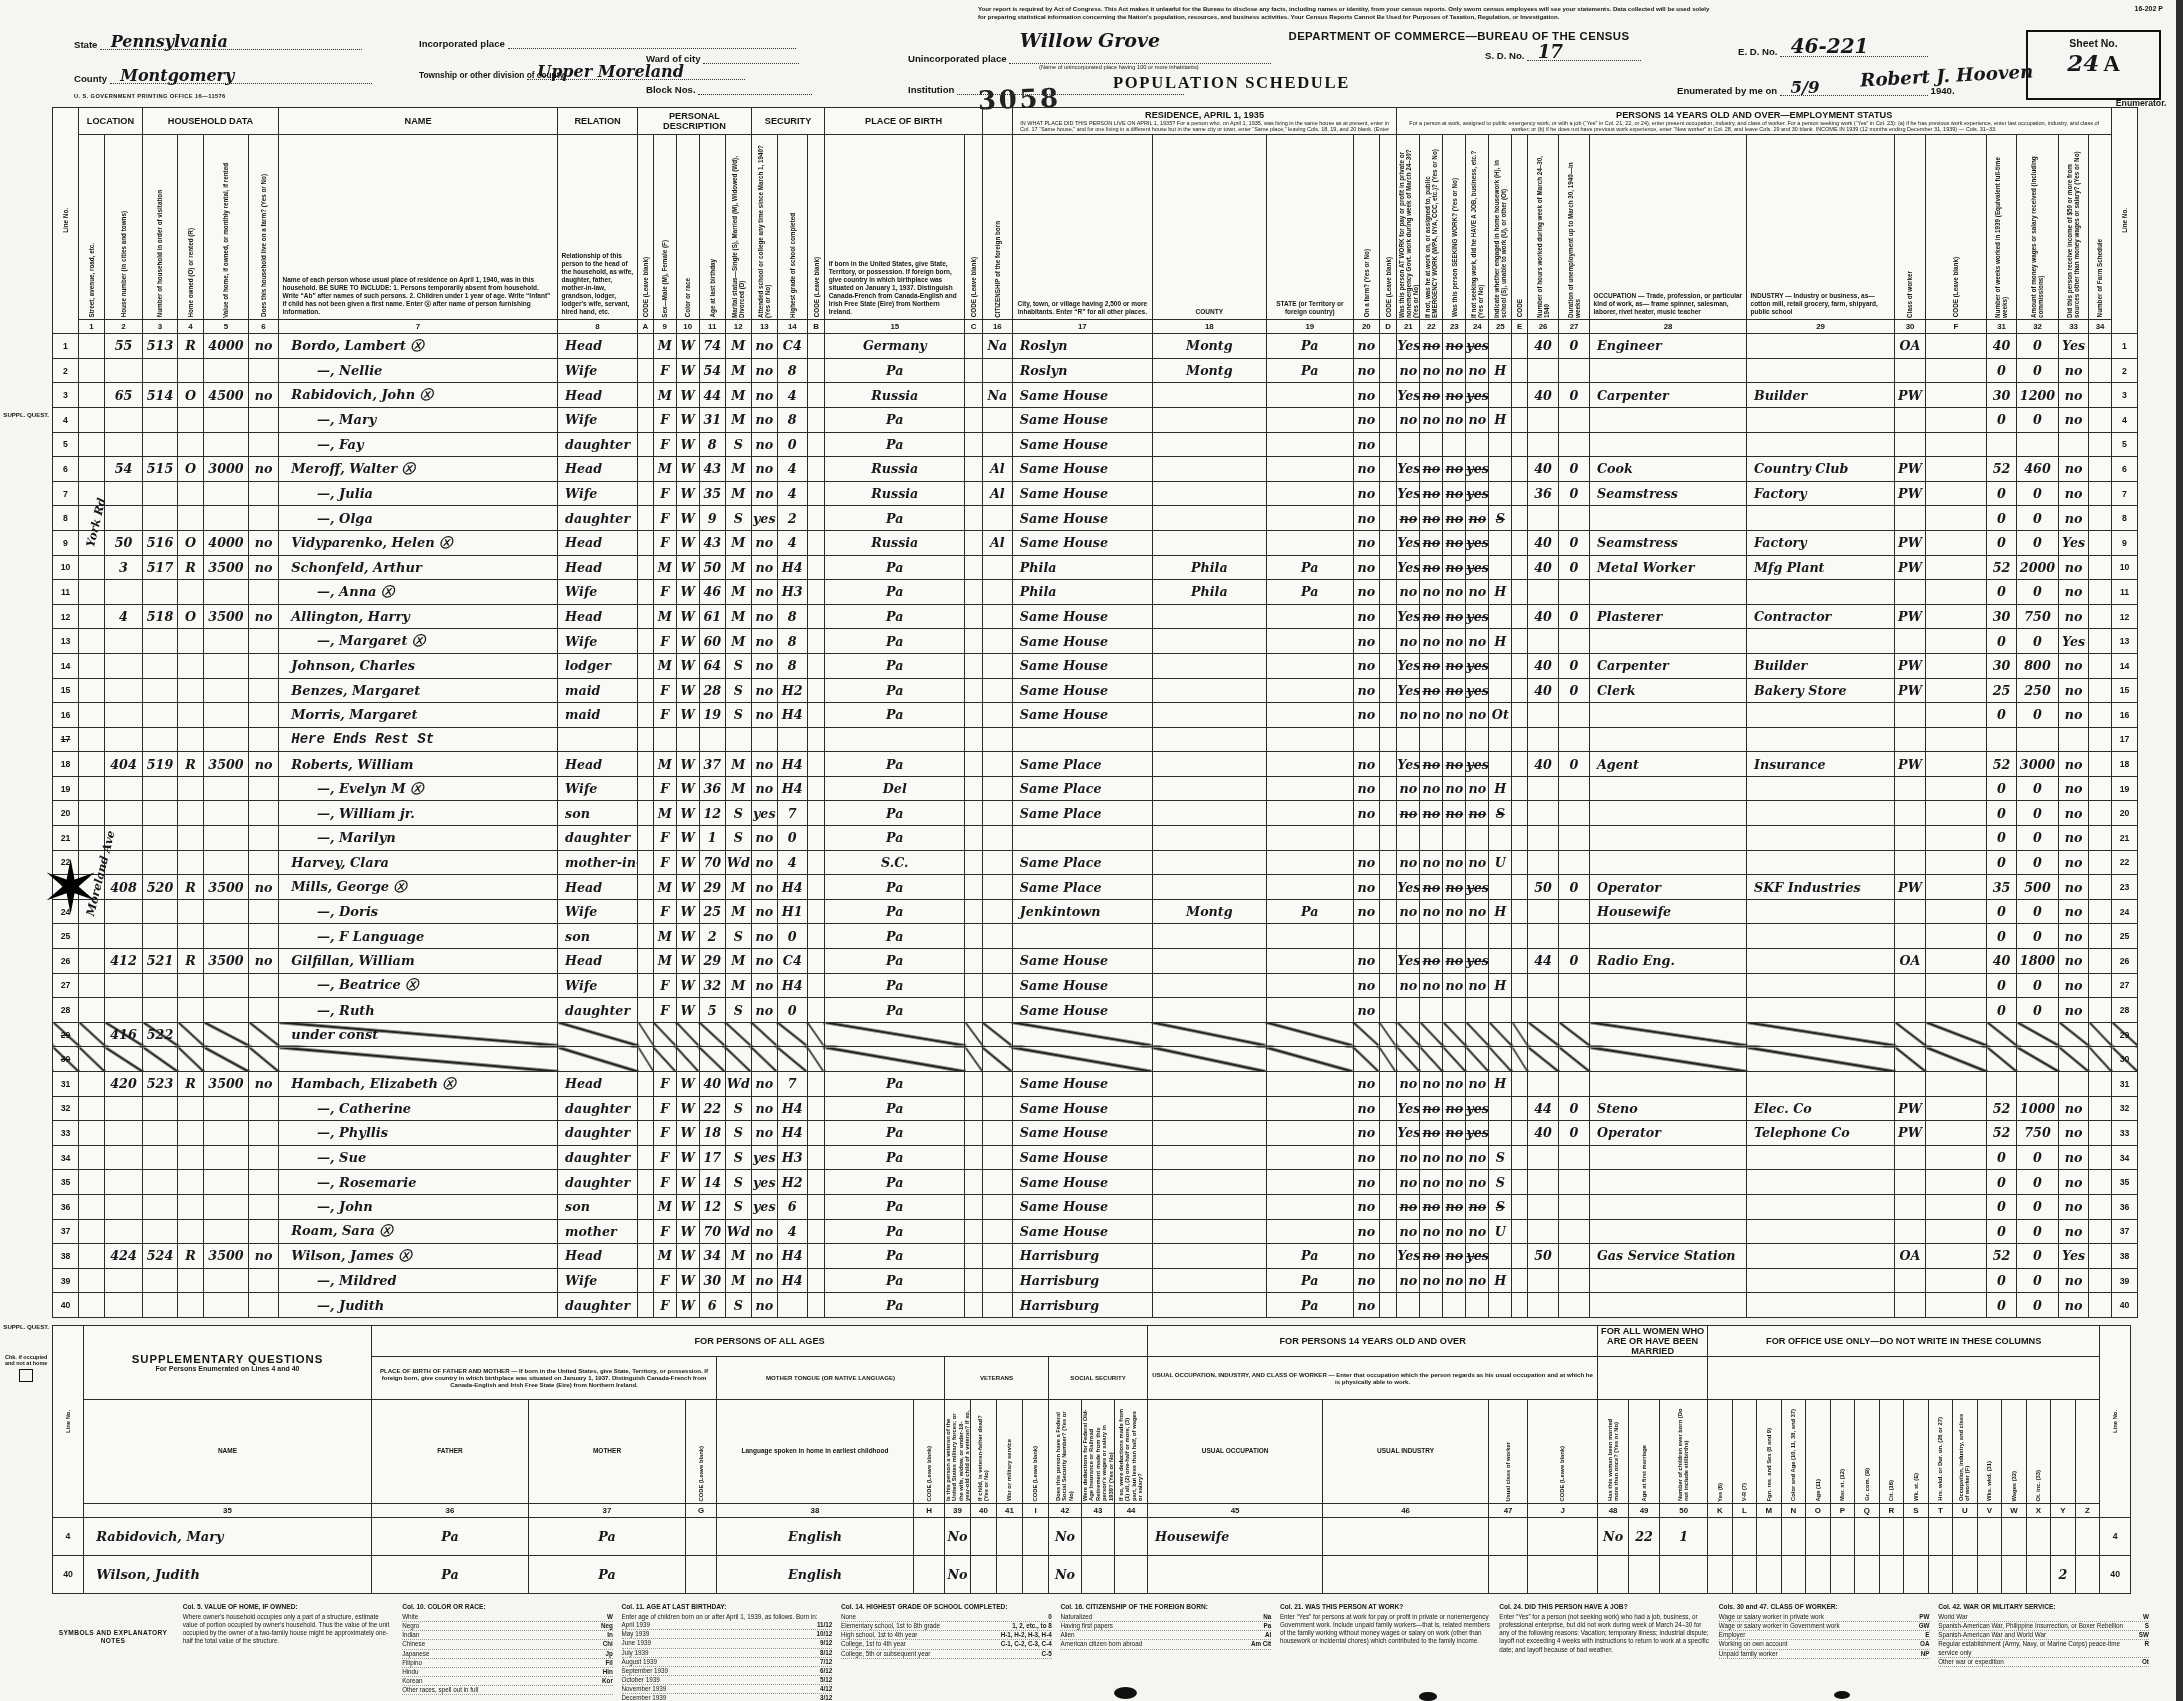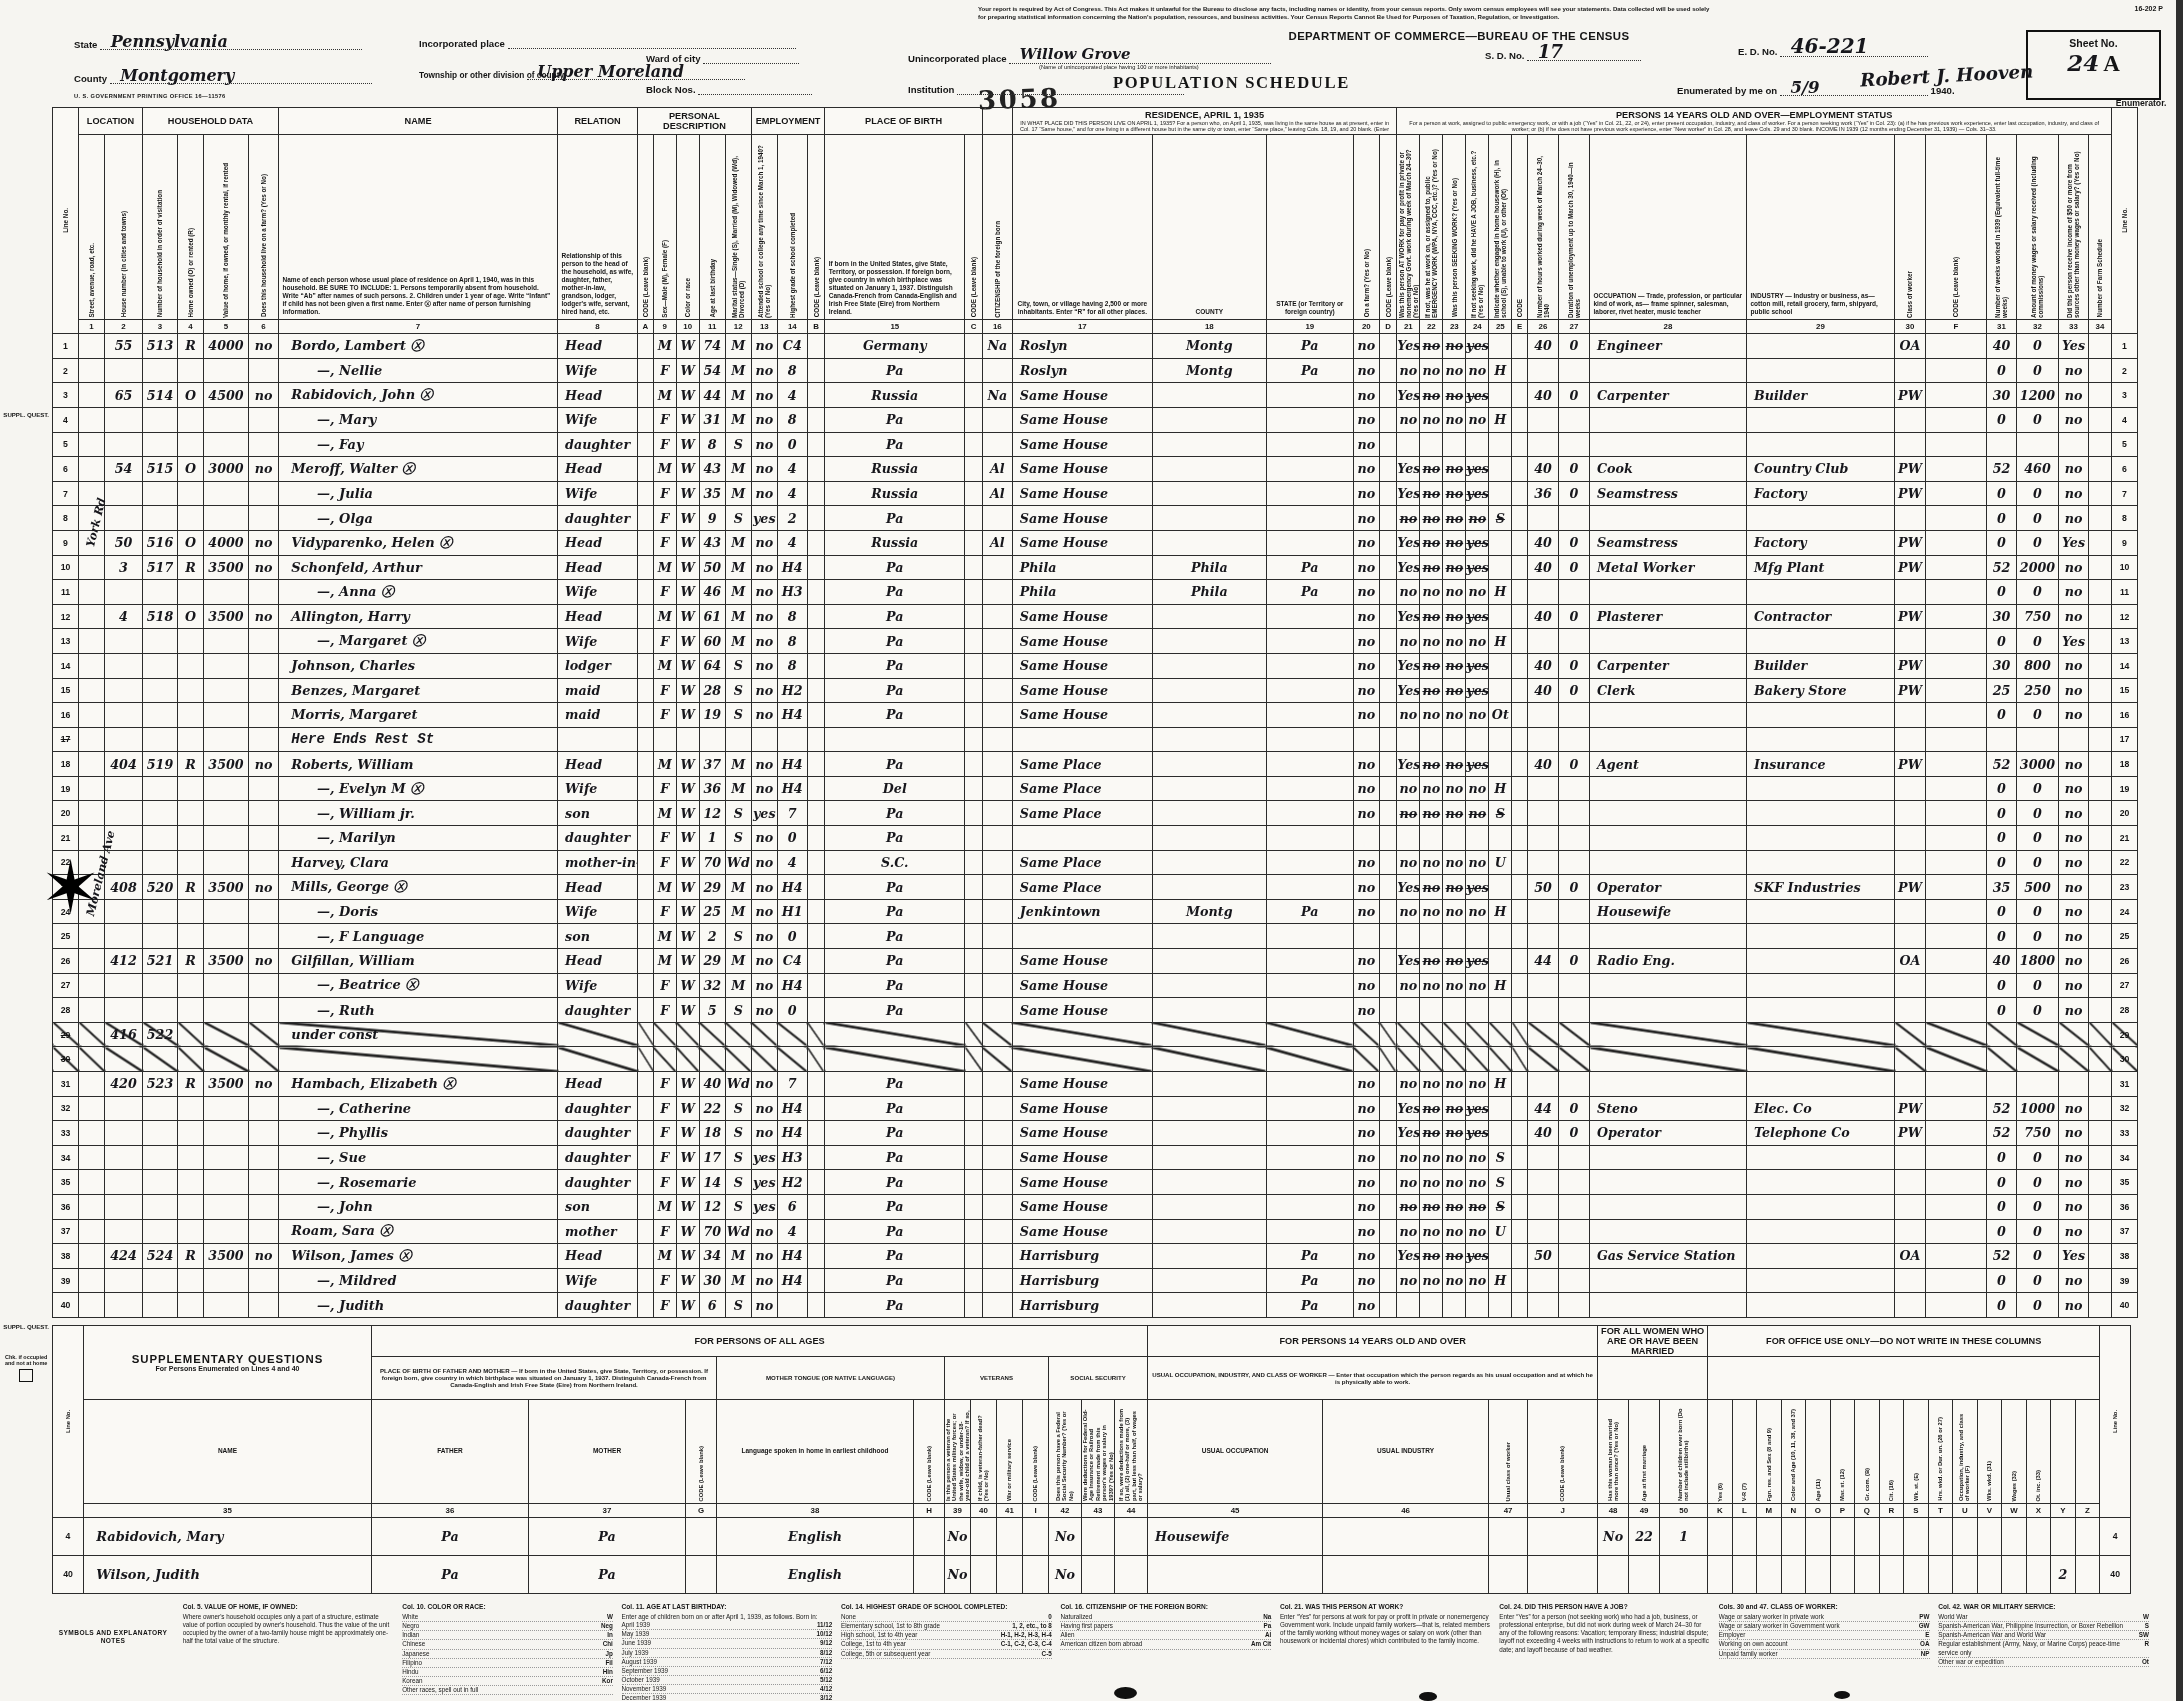--- a/index.html
+++ b/index.html
@@ -99,21 +99,21 @@
   <div class="fld" style="left:419px;top:68px;">
     <span class="lab" style="display:inline-block;width:105px;font-size:8.3px;line-height:1.1;vertical-align:middle;">Township or other division of county</span>
     <span class="fill" style="width:218px;"><span class="hw fv">Upper Moreland</span></span>
   </div>
   <div class="fld" style="left:646px;top:52px;">
     <span class="lab">Ward of city</span>
     <span class="fill" style="width:96px;"><span class="hw fv"></span></span>
   </div>
   <div class="fld" style="left:908px;top:52px;">
     <span class="lab">Unincorporated place</span>
-    <span class="fill" style="width:262px;"><span class="hw fv" style="font-size:15px;bottom:0;">Willow Grove</span></span>
+    <span class="fill" style="width:262px;"><span class="hw fv" style="font-size:19px;bottom:12px;">Willow Grove</span></span>
     <div class="subnote" style="margin-left:131px;">(Name of unincorporated place having 100 or more inhabitants)</div>
   </div>
   <div class="fld" style="left:646px;top:83px;">
     <span class="lab">Block Nos.</span>
     <span class="fill" style="width:114px;"><span class="hw fv"></span></span>
   </div>
   <div class="fld" style="left:908px;top:83px;">
     <span class="lab">Institution</span>
     <span class="fill" style="width:227px;"><span class="hw fv"></span></span>
   </div>
@@ -204,21 +204,21 @@
         <th class="gh" colspan="1">
           <div class="gt">NAME</div>
         </th>
         <th class="gh" colspan="1">
           <div class="gt">RELATION</div>
         </th>
         <th class="gh" colspan="5">
           <div class="gt">PERSONAL DESCRIPTION</div>
         </th>
         <th class="gh" colspan="3">
-          <div class="gt">EMPLOYMENT</div>
+          <div class="gt">SECURITY</div>
         </th>
         <th class="gh" colspan="2">
           <div class="gt">PLACE OF BIRTH</div>
         </th>
         <th class="gh" colspan="1">
           <div class="gt"></div>
         </th>
         <th class="gh" colspan="5">
           <div class="gt">RESIDENCE, APRIL 1, 1935</div>
           <div class="gs">IN WHAT PLACE DID THIS PERSON LIVE ON APRIL 1, 1935? For a person who, on April 1, 1935, was living in the same house as at present, enter in Col. 17 “Same house,” and for one living in a different house but in the same city or town, enter “Same place,” leaving Cols. 18, 19, and 20 blank. (Enter actual place of residence, which may differ from mail address.)</div>

